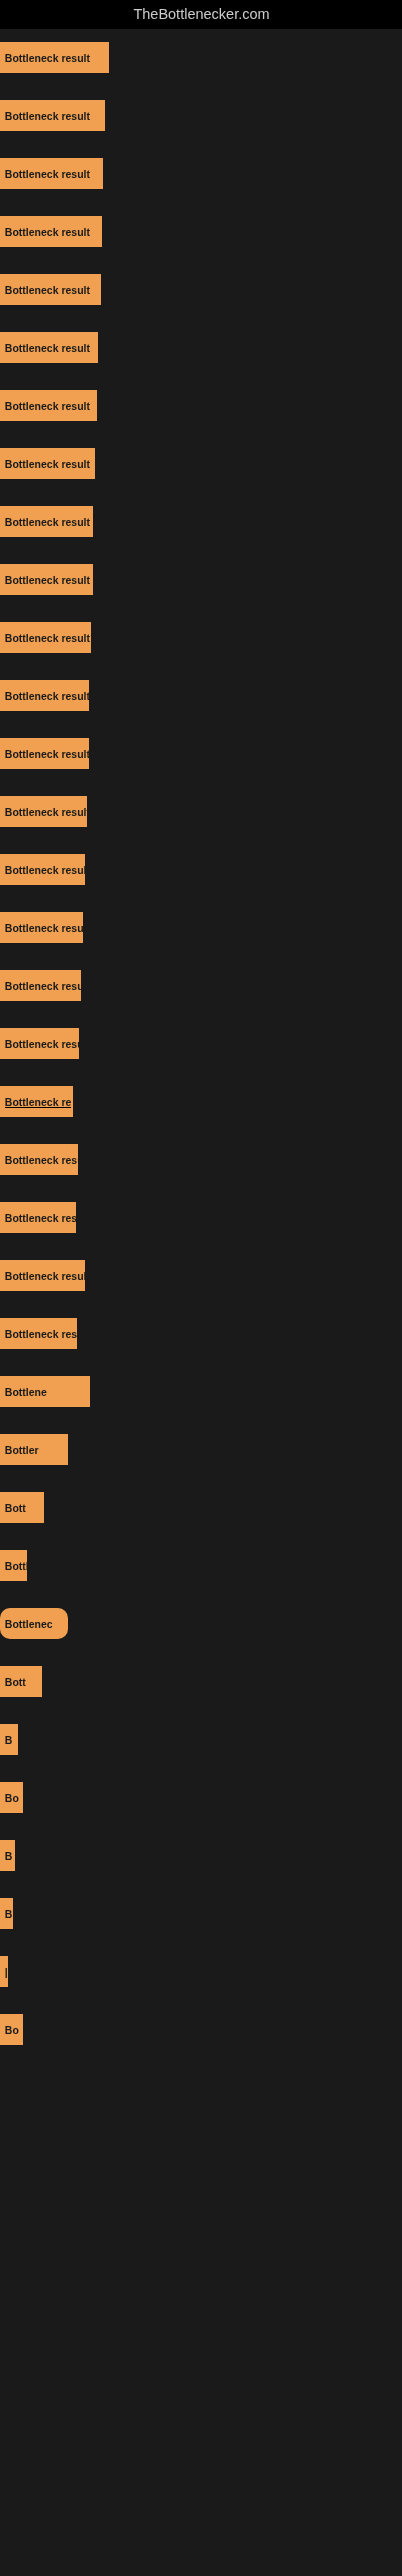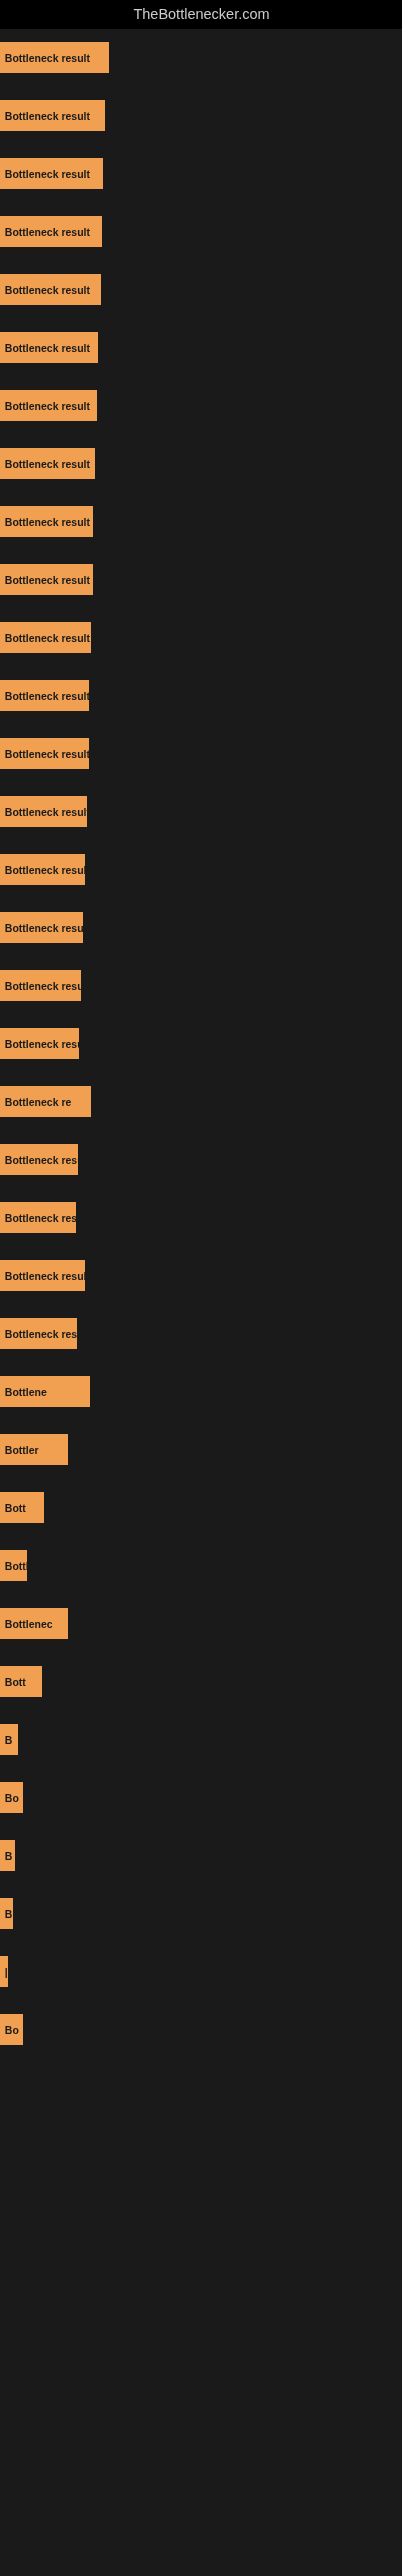--- a/index.html
+++ b/index.html
@@ -136,21 +136,21 @@
       <div class="bar" style="width: 81px;">
         <span class="bar-label">Bottleneck result</span>
       </div>
     </div>
     <div class="bar-container">
       <div class="bar" style="width: 79px;">
         <span class="bar-label">Bottleneck resu</span>
       </div>
     </div>
     <div class="bar-container">
-      <div class="bar" style="width: 91px;">
+      <div class="bar" style="width: 73px; text-decoration: underline;">
         <span class="bar-label">Bottleneck re</span>
       </div>
     </div>
     <div class="bar-container">
       <div class="bar" style="width: 78px;">
         <span class="bar-label">Bottleneck resu</span>
       </div>
     </div>
     <div class="bar-container">
       <div class="bar" style="width: 76px;">
@@ -181,21 +181,21 @@
       <div class="bar" style="width: 44px;">
         <span class="bar-label">Bott</span>
       </div>
     </div>
     <div class="bar-container">
       <div class="bar" style="width: 27px;">
         <span class="bar-label">Bottle</span>
       </div>
     </div>
     <div class="bar-container">
-      <div class="bar" style="width: 68px;">
+      <div class="bar" style="width: 68px; border-radius: 10px;">
         <span class="bar-label">Bottlenec</span>
       </div>
     </div>
     <div class="bar-container">
       <div class="bar" style="width: 42px;">
         <span class="bar-label">Bott</span>
       </div>
     </div>
     <div class="bar-container">
       <div class="bar" style="width: 17.7px;">

